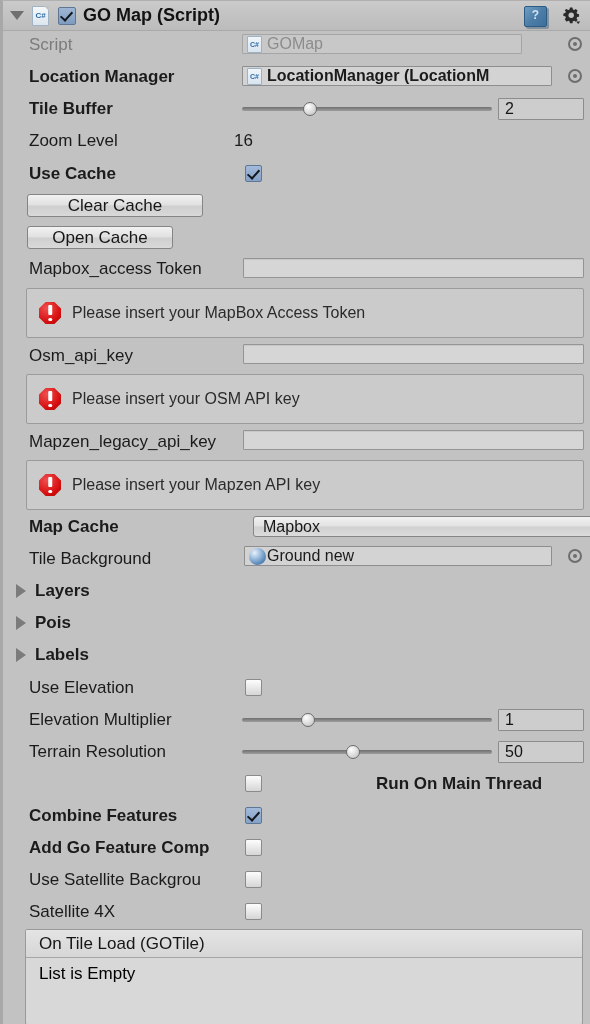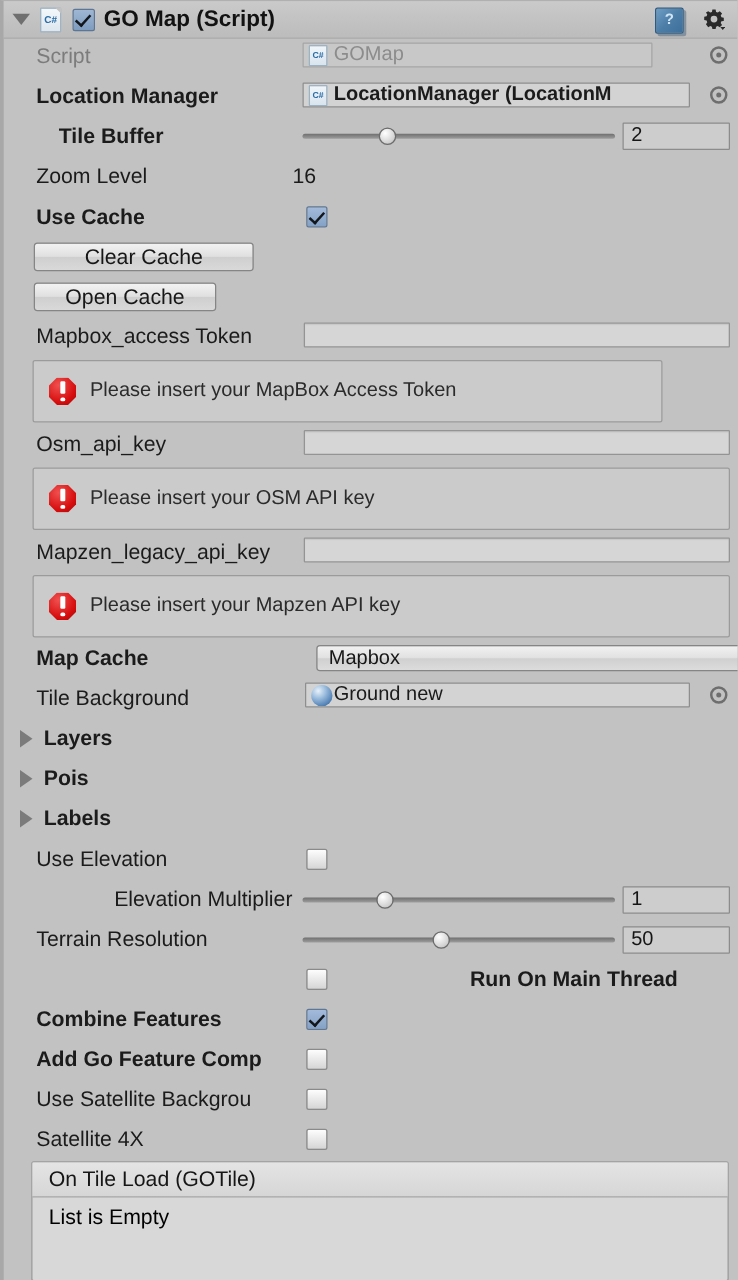--- a/index.html
+++ b/index.html
@@ -336,21 +336,21 @@
   <div class="row" style="top:64px;">
     <div class="lbl bold" style="margin-left:26px;width:205px;">Location Manager</div>
   </div>
   <div class="objfield" style="left:239px; top:65px; width:310px;">
     <div class="ofi">C#</div>
     <div class="oftext bold">LocationManager (LocationM</div>
   </div>
   <div class="picker" style="left:565px; top:68px;"></div>
 
   <div class="row" style="top:96px;">
-    <div class="lbl bold" style="margin-left:44px;width:205px;">Tile Buffer</div>
+    <div class="lbl bold" style="margin-left:26px;width:205px;">Tile Buffer</div>
   </div>
   <div class="slider" id="sl-tile-buffer" style="left:239px; top:98px; width:250px;">
     <div class="track"></div>
     <div class="knob" style="left: 61px;"></div>
   </div>
   <div class="numfield" style="left:495px; top:97px; width:86px;">
     <span>2</span>
   </div>
 
   <div class="row" style="top:128px;">
@@ -368,21 +368,21 @@
   </div>
   <div class="btn" style="left:24px; top:225px; width:146px;">
     <span>Open Cache</span>
   </div>
 
   <div class="row" style="top:256px;">
     <div class="lbl" style="margin-left:26px;width:214px;">Mapbox_access Token</div>
   </div>
   <div class="textfield" style="left:240px; top:257px; width:341px;"></div>
 
-  <div class="helpbox" style="left:23px; top:287px; width:504px; height:50px;">
+  <div class="helpbox" style="left:23px; top:287px; width:558px; height:50px;">
     <div class="err-icon">
       <div class="oct"></div>
         <div class="bang"></div>
         <div class="dot"></div>
     </div>
     <div class="msg">Please insert your MapBox Access Token</div>
   </div>
 
   <div class="row" style="top:343px;">
     <div class="lbl" style="margin-left:26px;width:214px;">Osm_api_key</div>
@@ -443,21 +443,21 @@
   <div class="row fold-row" style="top:642px;">
     <div class="tri"></div>
     <div class="lbl bold">Labels</div>
   </div>
 
   <div class="row" style="top:675px;">
     <div class="lbl" style="margin-left:26px;width:205px;">Use Elevation</div>
   </div>
   <div class="checkbox" style="left:242px; top:678px;"></div>
 
-  <div class="row" style="top:707px;text-align:right;">
+  <div class="row" style="top:707px;">
     <div class="lbl" style="margin-left:26px;width:205px;">Elevation Multiplier</div>
   </div>
   <div class="slider" id="sl-elev" style="left:239px; top:709px; width:250px;">
     <div class="track"></div>
     <div class="knob" style="left: 59px;"></div>
   </div>
   <div class="numfield" style="left:495px; top:708px; width:86px;">
     <span>1</span>
   </div>
 

